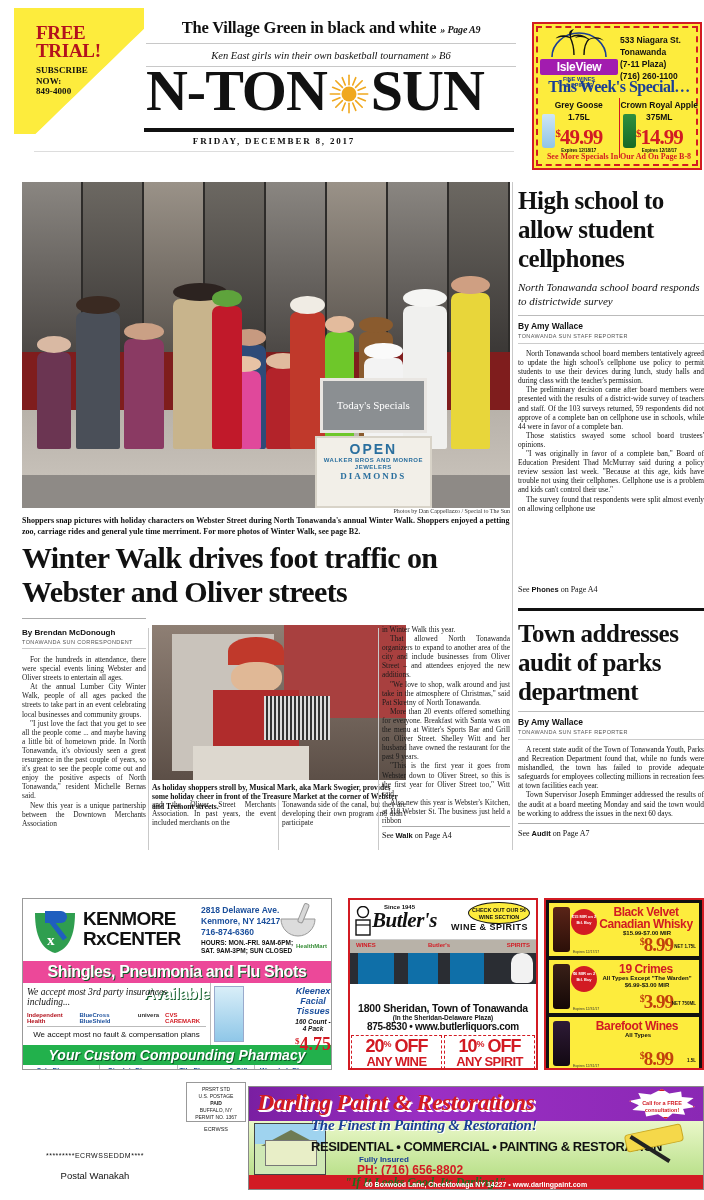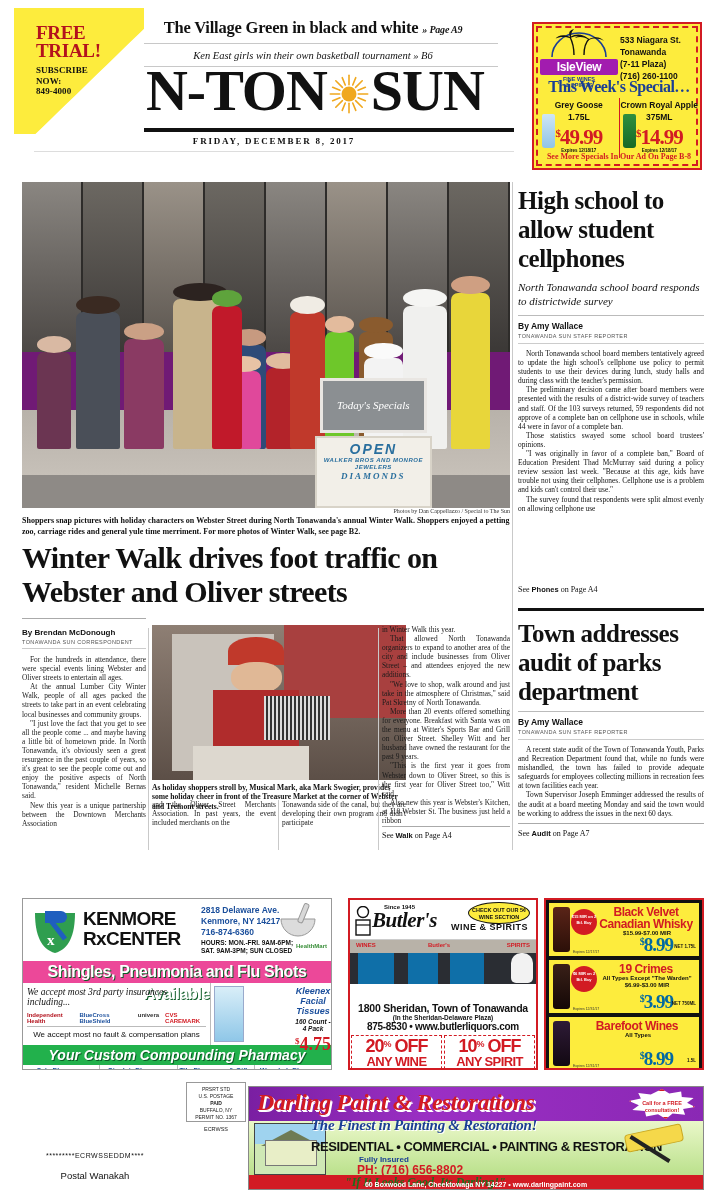--- a/index.html
+++ b/index.html
@@ -24,21 +24,21 @@
     font-family: "Liberation Serif", serif; font-weight: 700;
     font-size: 19px; line-height: 18px; color: #b3121d;
     padding: 16px 0 0 22px; letter-spacing: -0.3px;
   }
   .free-trial-flag .ft-sub {
     font-family: "Liberation Serif", serif; font-weight: 700;
     font-size: 9px; line-height: 10.5px; color: #111; padding: 5px 0 0 22px;
     letter-spacing: 0.1px;
   }
   .topliners {
-    position: absolute; left: 128px; top: 18px; width: 370px; text-align: center;
+    position: absolute; left: 146px; top: 18px; width: 370px; text-align: center;
   }
   .topline-1 {
     font-family: "Liberation Serif", serif; font-weight: 700; font-size: 16.5px;
     padding-bottom: 5px; border-bottom: 1px solid #c8c8c8; letter-spacing: -0.2px;
   }
   .topline-1 .pg { font-style: italic; font-size: 10px; font-weight: 700; }
   .topline-2 {
     font-family: "Liberation Serif", serif; font-style: italic; font-size: 10.5px;
     padding: 6px 0 5px; border-bottom: 1px solid #c8c8c8;
   }
@@ -104,21 +104,21 @@
   }
   .iv-bottle.b2 { background: linear-gradient(#2f8f3f,#176a26); }
   .iv-more {
     position: absolute; left: 4px; bottom: 7px; width: 162px; text-align:center;
     font-family: "Liberation Serif", serif; font-weight: 700; font-size: 8px; color: #d21b23;
   }
 
   
   .lead-photo {
     position: absolute; left: 22px; top: 182px; width: 488px; height: 326px;
-    background: #701a75; overflow: hidden; font-style: italic;
+    background: #7f1d1d; overflow: hidden;
   }
   .photo-credit {
     position: absolute; left: 22px; top: 508px; width: 488px; text-align: right;
     font-size: 6px; color: #333; font-family: "Liberation Serif", serif;
   }
   .photo-caption {
     position: absolute; left: 22px; top: 516px; width: 488px;
     font-family: "Liberation Serif", serif; font-weight: 700; font-size: 8px;
     line-height: 10.5px; color: #111;
   }
@@ -300,21 +300,21 @@
     font-family:"Liberation Sans", sans-serif;
   }
   .wn-cell { height:55px; background:#fdec3d; margin:2px; position:relative; border:1px solid #111; }
   .wn-bottle { position:absolute; left:4px; top:4px; width:17px; height:45px; border-radius:3px; }
   .wn-badge {
     position:absolute; left:22px; top:6px; width:26px; height:26px; background:#d21b23; color:#fff;
     border-radius:50%; font-size:4px; font-weight:700; text-align:center; line-height:5.5px; padding-top:5px;
   }
   .wn-title { text-align:center; font-size:12px; font-weight:700; color:#d21b23; line-height:12px; padding:3px 2px 0 46px; letter-spacing:-0.4px; }
   .wn-sub { text-align:center; font-size:6px; font-weight:700; padding-left:46px; line-height:7px; }
-  .wn-price { position:absolute; right:26px; bottom:2px; font-family:"Liberation Serif",serif; font-weight:700; font-size:19px; color:#0369a1; line-height:19px; letter-spacing:-1px; }
+  .wn-price { position:absolute; right:26px; bottom:2px; font-family:"Liberation Serif",serif; font-weight:700; font-size:19px; color:#c2410c; line-height:19px; letter-spacing:-1px; }
   .wn-price sup { font-size:10px; vertical-align:6px; }
   .wn-net { position:absolute; right:3px; bottom:6px; font-size:4.5px; font-weight:700; text-align:center; line-height:6px; }
   .wn-exp { position:absolute; left:24px; bottom:2px; font-size:3.5px; color:#333; }
 
   
   .indicia {
     position:absolute; left:186px; top:1082px; width:60px; height:40px;
     border:1px solid #999; font-family:"Liberation Sans", sans-serif; font-size:5px;
     text-align:center; line-height:7px; padding-top:3px; color:#222;
   }

